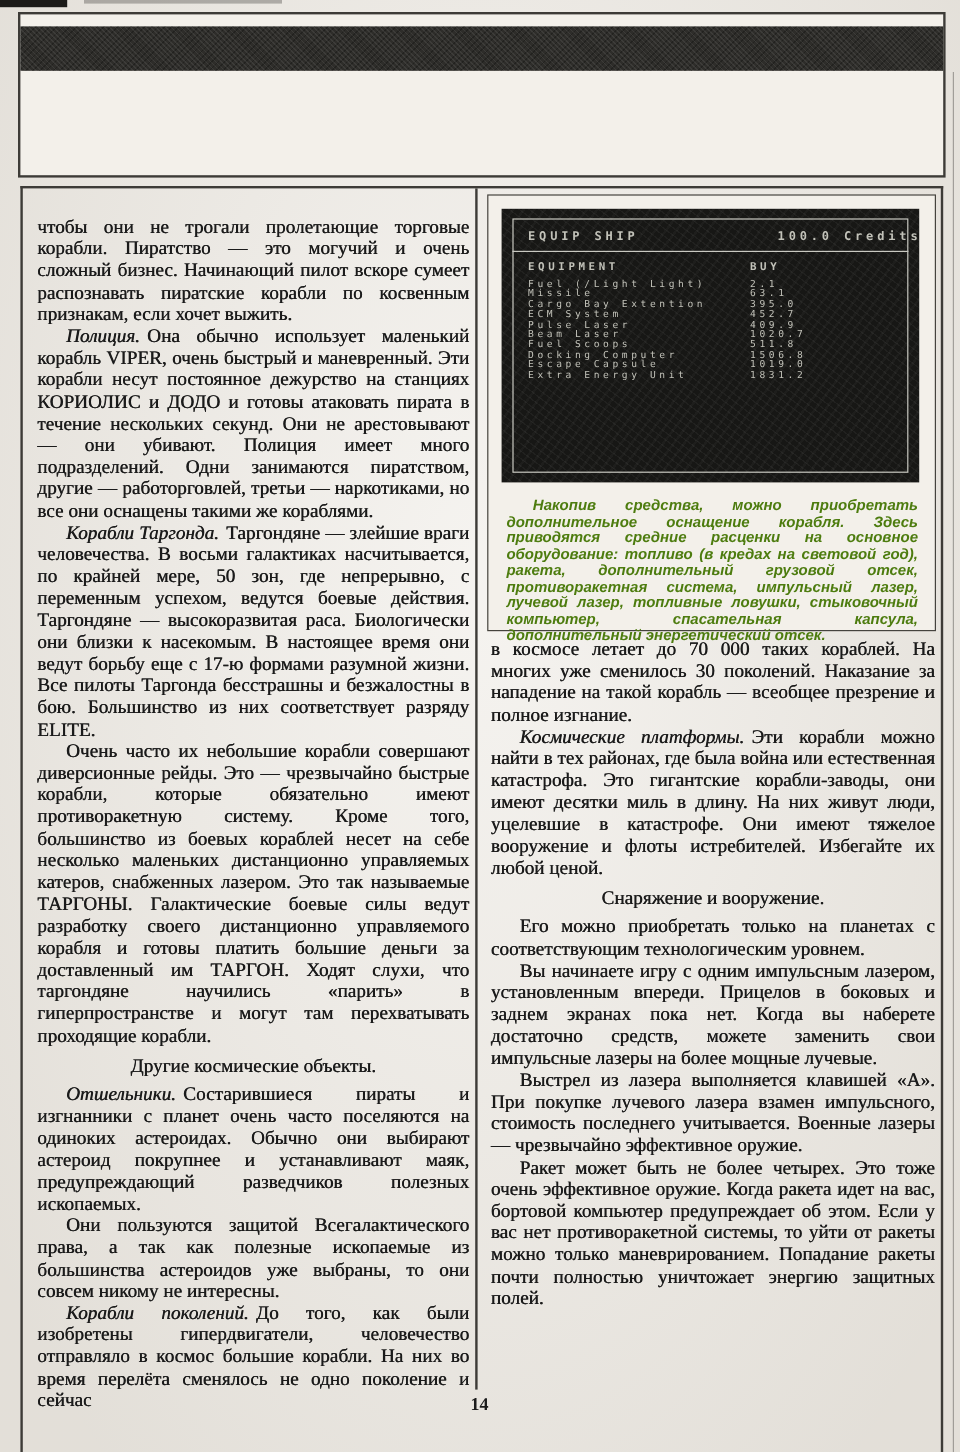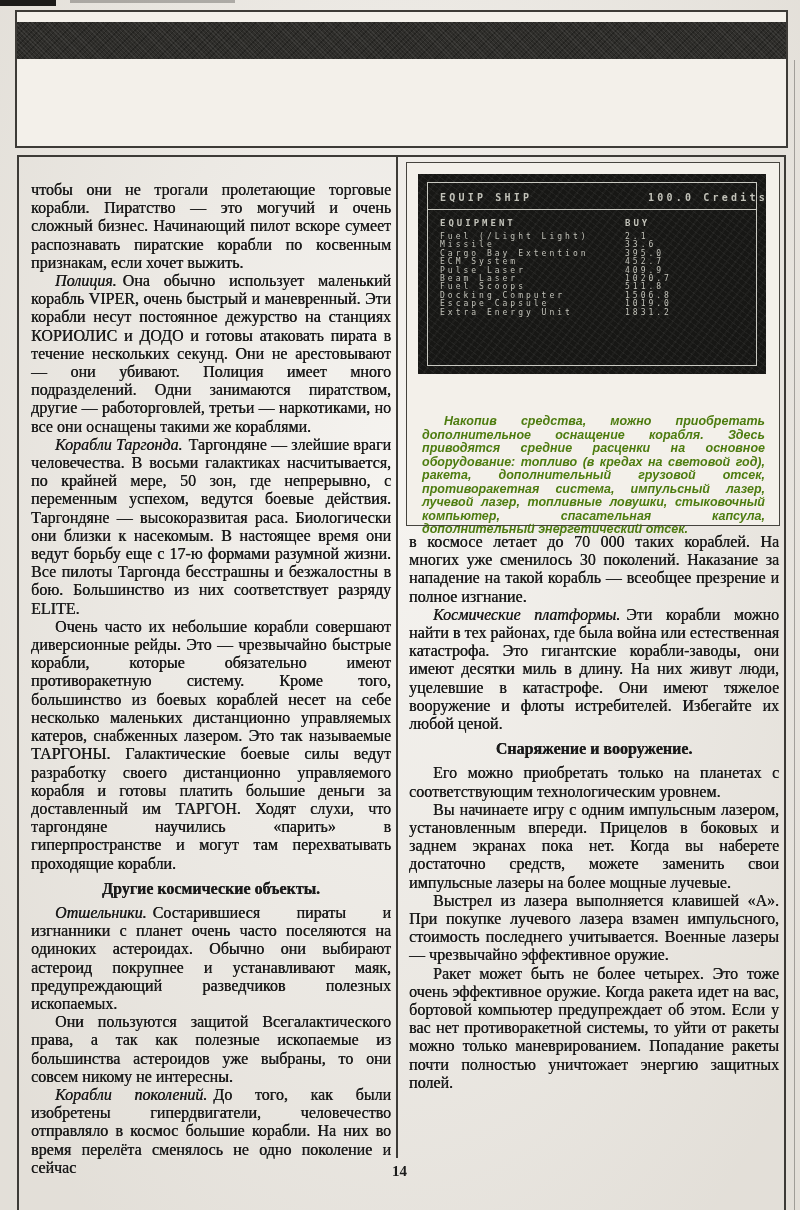--- a/index.html
+++ b/index.html
@@ -29,26 +29,26 @@
   .divider{position:absolute;left:396px;top:157px;width:2px;height:1001px;background:#3d3b37;}
 
   
   .col{position:absolute;text-align:justify;font-size:16px;line-height:18.2px;
        text-shadow:0.35px 0 0 currentColor;}
   .col-left{left:31px;top:181px;width:360px;}
   .col-right{left:409px;top:533px;width:370px;}
   .col p{margin:0;}
   .col p.indent{text-indent:24px;}
   .lead{margin-right:6px;}
-  .subhead{margin:7px 0 6px;text-align:center;font-weight:bold;font-size:16px;}
+  .subhead{margin:7px 0 6px;text-align:center;font-weight:normal;font-size:16px;}
 
   
   .figure{position:absolute;left:406px;top:162px;width:372px;height:362px;border:1.5px solid #45433e;background:#f3f0ea;}
   .screen{
-    position:absolute;left:11px;top:11px;width:348px;height:200px;background:#171715;
+    position:absolute;left:11px;top:11px;width:348px;height:228px;background:#171715;
     background-image:
       repeating-linear-gradient(37deg, rgba(255,255,255,.045) 0 1px, transparent 1px 5px),
       repeating-linear-gradient(-53deg, rgba(255,255,255,.03) 0 2px, transparent 2px 7px);
     font-family:"DejaVu Sans Mono", monospace;color:#c2c2b9;
   }
   .screen-frame{position:absolute;left:9px;top:8px;right:9px;bottom:8px;border:1px solid #c9c9c1;}
   .screen-sep{position:absolute;left:9px;right:9px;top:35px;height:1px;background:#c9c9c1;}
   .screen-title-row{position:absolute;left:22px;right:18px;top:18px;font-size:10px;font-weight:bold;letter-spacing:3.2px;white-space:nowrap;}
   .screen-credits{position:absolute;left:208px;top:0;}
   .screen-head-row{position:absolute;left:22px;right:18px;top:44px;font-size:9px;font-weight:bold;letter-spacing:3px;white-space:nowrap;}
@@ -105,21 +105,21 @@
         <span>EQUIPMENT</span>
         <span class="screen-buy">BUY</span>
       </div>
       <div class="screen-items">
         <div class="screen-row">
             <span class="nm">Fuel (/Light Light)</span>
             <span>2.1</span>
           </div>
         <div class="screen-row">
             <span class="nm">Missile</span>
-            <span>33.6</span>
+            <span>63.1</span>
           </div>
         <div class="screen-row">
             <span class="nm">Cargo Bay Extention</span>
             <span>395.0</span>
           </div>
         <div class="screen-row">
             <span class="nm">ECM System</span>
             <span>452.7</span>
           </div>
         <div class="screen-row">

